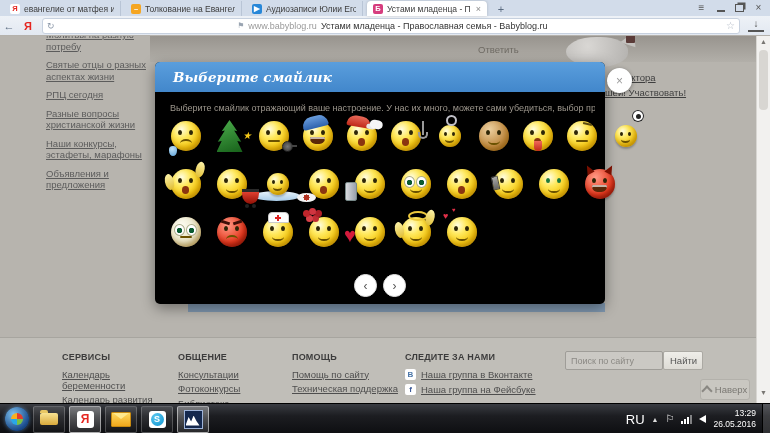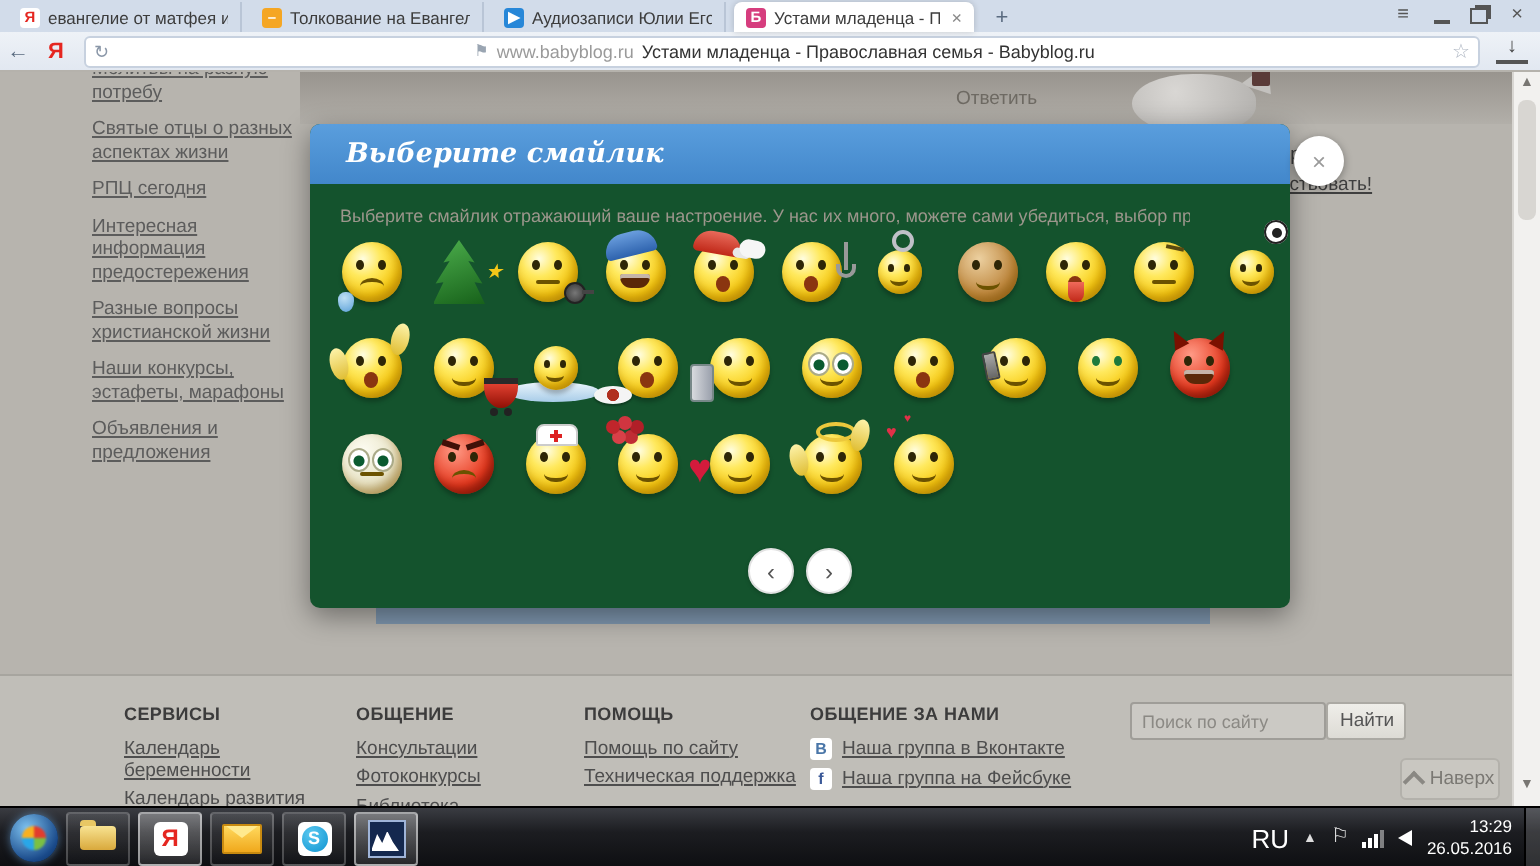--- a/index.html
+++ b/index.html
@@ -40,21 +40,21 @@
   .whale .body{position:absolute;left:0;top:10px;width:62px;height:30px;background:radial-gradient(circle at 35% 30%,#d9d7d4,#b2b0ad);border-radius:50% 45% 48% 52%;}
   .whale .tail{position:absolute;left:56px;top:4px;width:0;height:0;border-left:10px solid transparent;border-right:6px solid transparent;border-bottom:14px solid #c3c1be;transform:rotate(18deg);}
   .whale .figure{position:absolute;left:60px;top:2px;width:9px;height:14px;background:#5a3b38;border-radius:3px 3px 1px 1px;}
   .bg-frag{position:absolute;z-index:2;font-size:9.5px;color:#3f3f3f;text-decoration:underline;cursor:pointer;white-space:nowrap;}
   .frag1{left:607px;top:37px;}
   .frag2{left:605px;top:52px;}
   .sidebar{position:absolute;left:46px;top:-6px;width:106px;z-index:1;display:flex;flex-direction:column;gap:7px;}
   .slink{font-size:9.5px;line-height:11.5px;color:#5c5c5c;text-decoration:underline;cursor:pointer;}
   .blue-strip{position:absolute;left:188px;top:268px;width:417px;height:9px;background:#7e96ae;z-index:4;}
   
-  .modal{position:absolute;left:155px;top:27px;width:490px;height:242px;background:#14532d;border-radius:5px;
+  .modal{position:absolute;left:155px;top:27px;width:450px;height:242px;background:#000000;border-radius:5px;
     box-shadow:0 4px 14px rgba(0,0,0,.4);z-index:5;}
   .modal-head{height:30px;background:linear-gradient(#5a9edd,#4287cb);border-radius:5px 5px 0 0;display:flex;align-items:center;padding-left:18px;}
   .modal-title{font-family:"DejaVu Serif",serif;font-style:italic;font-weight:bold;font-size:13.5px;color:#fff;}
   .modal-close{position:absolute;right:-27px;top:6px;width:25px;height:25px;border-radius:50%;background:#fff;
     box-shadow:0 1px 4px rgba(0,0,0,.35);display:flex;align-items:center;justify-content:center;color:#9a9a9a;font-size:12px;cursor:pointer;z-index:6;}
   .intro{position:absolute;left:15px;top:41px;width:425px;font-size:9px;color:#9c968c;white-space:nowrap;overflow:hidden;}
   .grid{position:absolute;left:12px;top:52px;width:430px;}
   .srow{display:flex;gap:7px;margin-bottom:4px;align-items:flex-end;}
   .srow:nth-child(2){gap:9px;}
   .srow:nth-child(3){gap:9px;}
@@ -249,21 +249,20 @@
       <i class="body" style="position:absolute;"></i>
       <i class="figure"></i>
     </div>
     <span class="bg-frag frag1">нструктора</span>
     <span class="bg-frag frag2">шей! Участвовать!</span>
 
     <div class="sidebar">
         <a class="slink">Молитвы на разную потребу</a>
         <a class="slink">Святые отцы о разных аспектах жизни</a>
         <a class="slink">РПЦ сегодня</a>
-        <a class="slink">Интересная информация предостережения</a>
         <a class="slink">Разные вопросы христианской жизни</a>
         <a class="slink">Наши конкурсы, эстафеты, марафоны</a>
         <a class="slink">Объявления и предложения</a>
       </div>
 
     <div class="blue-strip"></div>
 
     <div class="modal">
       <div class="modal-head">
         <span class="modal-title">Выберите смайлик</span>
@@ -511,21 +510,21 @@
             <a class="flink">Фотоконкурсы</a>
             <a class="flink">Библиотека</a>
           </div>
           <div class="fcol c3">
             <div class="fhead">ПОМОЩЬ</div>
             <a class="flink">Помощь по сайту</a>
             <a class="flink">Техническая поддержка</a>
           </div>
         </div>
       <div class="fcol c4">
-        <div class="fhead">ОБЩЕНИЕ ЗА НАМИ</div>
+        <div class="fhead">СЛЕДИТЕ ЗА НАМИ</div>
         <div id="follow-links" style="display: flex; flex-direction: column; gap: 4px;">
             <div class="frow">
               <span class="sicon" style="color: rgb(74, 118, 168);">В</span>
               <a class="flink">Наша группа в Вконтакте</a>
             </div>
             <div class="frow">
               <span class="sicon" style="color: rgb(59, 89, 152);">f</span>
               <a class="flink">Наша группа на Фейсбуке</a>
             </div>
           </div>

